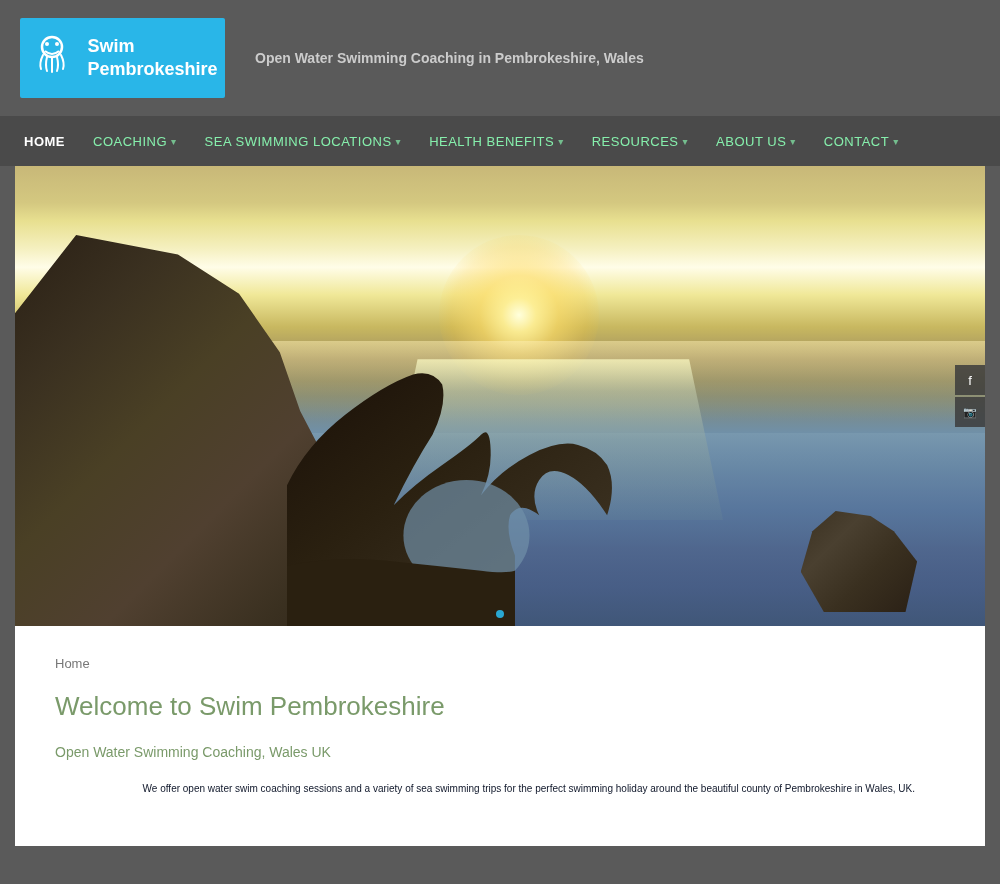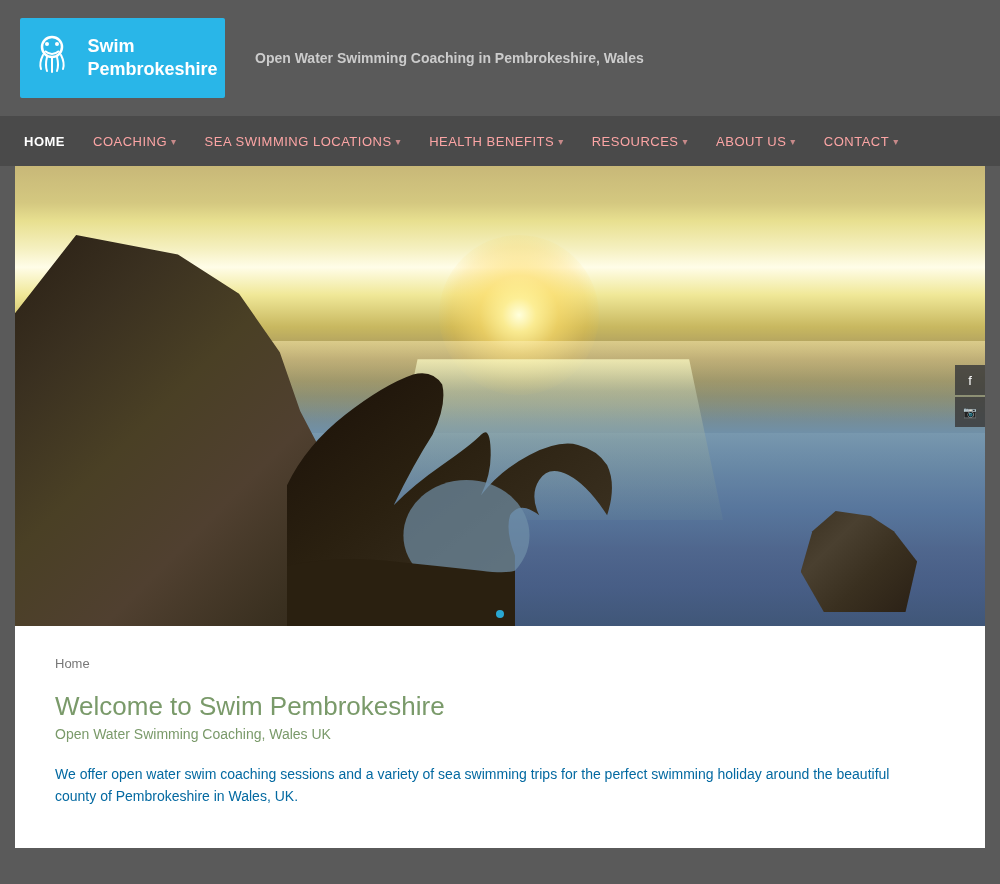--- a/index.html
+++ b/index.html
@@ -48,21 +48,21 @@
 
     
     nav {
       background-color: #4a4a4a;
       display: flex;
       align-items: center;
       height: 50px;
       padding: 0 10px;
     }
     .nav-item {
-      color: #fca5a5;
+      color: #86efac;
       font-size: 13px;
       font-weight: 500;
       padding: 0 14px;
       height: 50px;
       display: flex;
       align-items: center;
       cursor: pointer;
       text-transform: uppercase;
       letter-spacing: 0.5px;
       text-decoration: none;
@@ -284,37 +284,38 @@
     }
     .breadcrumb a {
       color: #777;
       text-decoration: none;
     }
 
     .content-title {
       color: #7a9a6a;
       font-size: 26px;
       font-weight: normal;
-      margin-bottom: 4px;
+      margin-bottom: 22px;
       line-height: 1.2;
     }
 
     .content-subtitle {
       color: #7a9a6a;
       font-size: 14px;
       font-weight: normal;
       margin-bottom: 20px;
       line-height: 1.2;
     }
 
     .content-body {
-      color: #0369a1;
-      font-size: 14px;
+      color: #0f172a;
+      font-size: 10px;
       line-height: 1.6;
       max-width: 860px;
+      text-align: right;
     }
   </style>
 </head>
 <body>
 
 <div class="header">
   <div class="logo-box">
     <svg class="logo-icon" viewBox="0 0 50 50" xmlns="http://www.w3.org/2000/svg">
 
       <circle cx="25" cy="14" r="10" fill="none" stroke="white" stroke-width="2.5"></circle>

